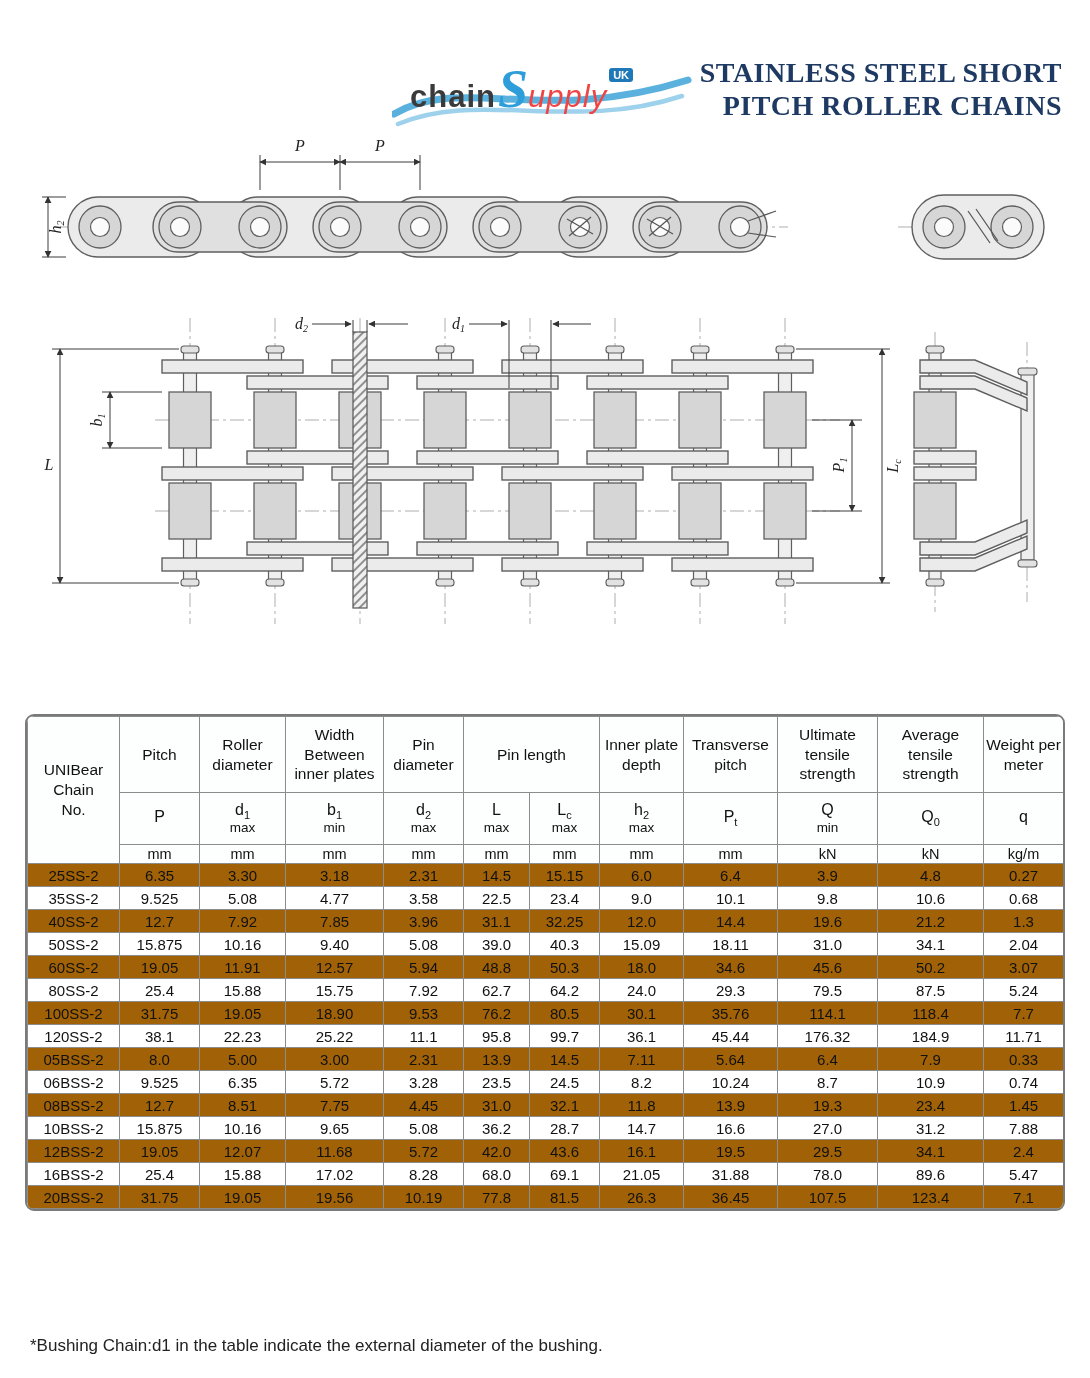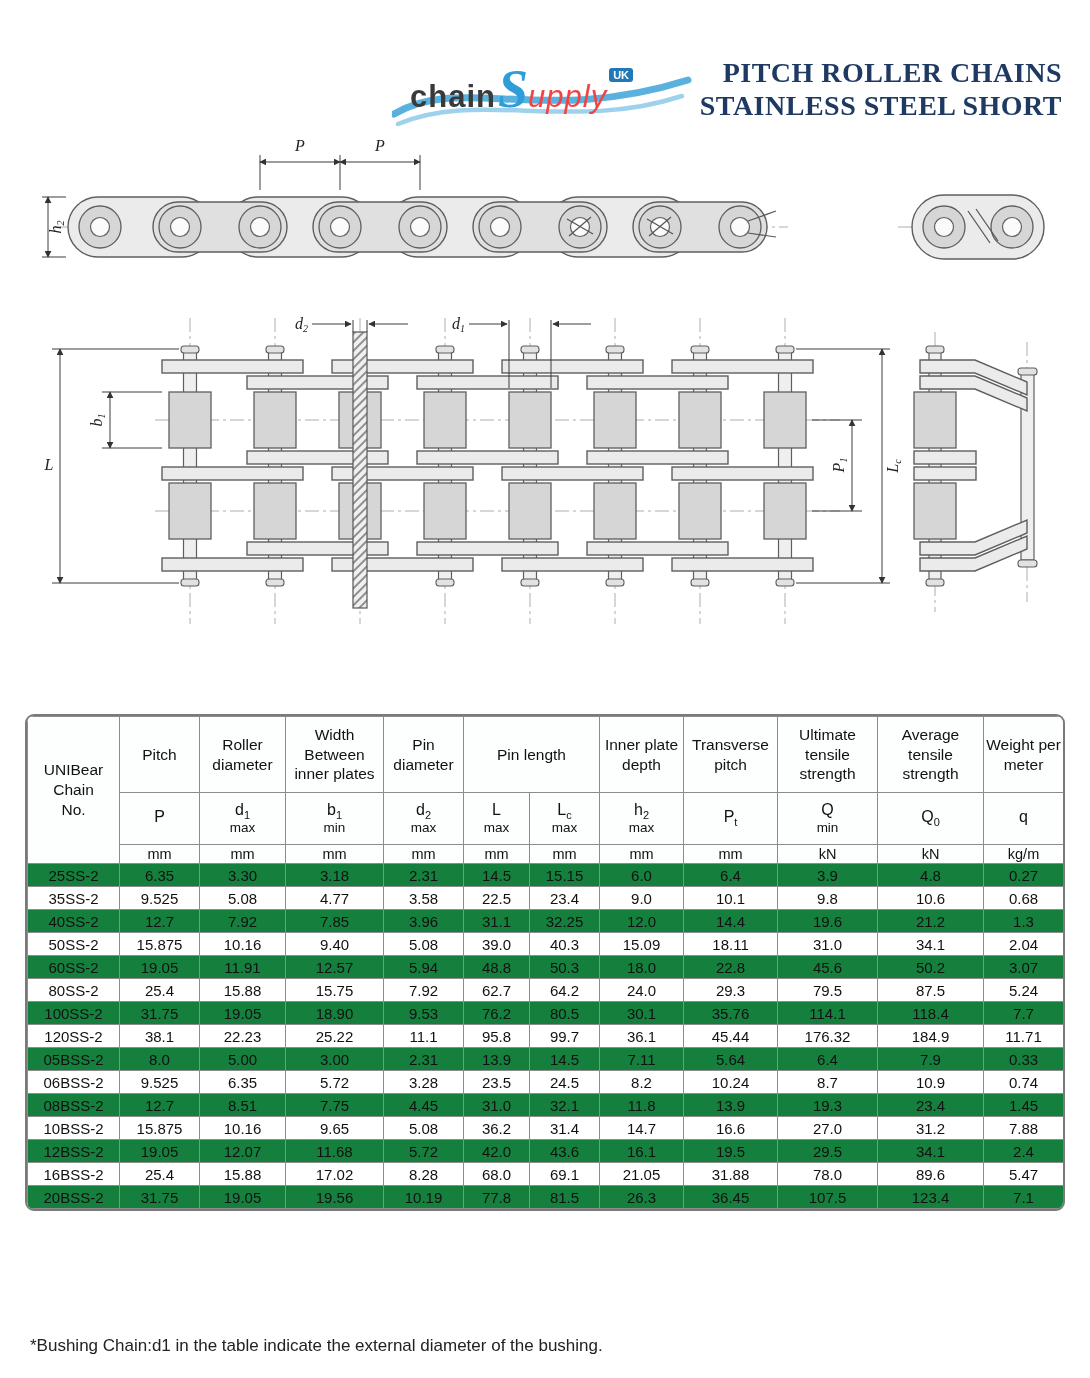--- a/index.html
+++ b/index.html
@@ -47,40 +47,40 @@
     font-weight:normal; color:#111; padding:1px 2px; }
   thead th { background:#fdfefe; }
   .group-row th { height:76px; font-size:15.5px; line-height:1.25; }
   .sym-row th { height:52px; font-size:16px; }
   .unit-row th { height:15px; font-size:14.5px; }
   .sym sub { font-size:11px; }
   .qual { font-size:13.5px; line-height:1.1; }
   .qual:empty { display:none; }
   .chain-no-head div { font-size:15.5px; line-height:1.3; }
   tbody td { height:23px; font-size:15px; }
-  tbody tr.alt { background:#15803d; }
+  tbody tr.alt { background:#a16207; }
 
   .footnote { position:absolute; left:30px; top:1336px; font-size:17px; color:#222; }
 </style>
 </head>
 <body>
 
 <div class="logo">
   <svg class="swoosh" width="305" height="92" viewBox="0 0 305 92">
     <path d="M2 62 C 70 22, 150 74, 296 28" fill="none" stroke="#49a8da" stroke-width="7" stroke-linecap="round" opacity="0.9"></path>
     <path d="M6 72 C 86 38, 180 80, 290 44" fill="none" stroke="#93cdea" stroke-width="4.5" stroke-linecap="round" opacity="0.9"></path>
   </svg>
   <div class="lt">
     <span class="w-chain">chain</span><span class="w-s">S</span><span class="w-rest">upply</span><span class="uk-badge">UK</span>
   </div>
 </div>
 
 <div class="page-title">
+  <div>STAINLESS STEEL SHORT</div>
   <div>PITCH ROLLER CHAINS</div>
-  <div>STAINLESS STEEL SHORT</div>
 </div>
 
 <svg class="svg1" viewBox="0 0 1010 165">
   <defs>
     <marker id="ar1" viewBox="0 0 10 10" refX="9" refY="5" markerWidth="7" markerHeight="7" orient="auto-start-reverse">
       <path d="M0 0L10 5L0 10z" fill="#333"></path>
     </marker>
   </defs>
   <g>
     <line class="cl" x1="14" y1="92" x2="748" y2="92"></line>
@@ -470,21 +470,21 @@
         </tr>
         <tr class="alt">
           <td>60SS-2</td>
           <td>19.05</td>
           <td>11.91</td>
           <td>12.57</td>
           <td>5.94</td>
           <td>48.8</td>
           <td>50.3</td>
           <td>18.0</td>
-          <td>22.8</td>
+          <td>34.6</td>
           <td>45.6</td>
           <td>50.2</td>
           <td>3.07</td>
         </tr>
         <tr>
           <td>80SS-2</td>
           <td>25.4</td>
           <td>15.88</td>
           <td>15.75</td>
           <td>7.92</td>
@@ -566,21 +566,21 @@
           <td>23.4</td>
           <td>1.45</td>
         </tr>
         <tr>
           <td>10BSS-2</td>
           <td>15.875</td>
           <td>10.16</td>
           <td>9.65</td>
           <td>5.08</td>
           <td>36.2</td>
-          <td>31.4</td>
+          <td>28.7</td>
           <td>14.7</td>
           <td>16.6</td>
           <td>27.0</td>
           <td>31.2</td>
           <td>7.88</td>
         </tr>
         <tr class="alt">
           <td>12BSS-2</td>
           <td>19.05</td>
           <td>12.07</td>

